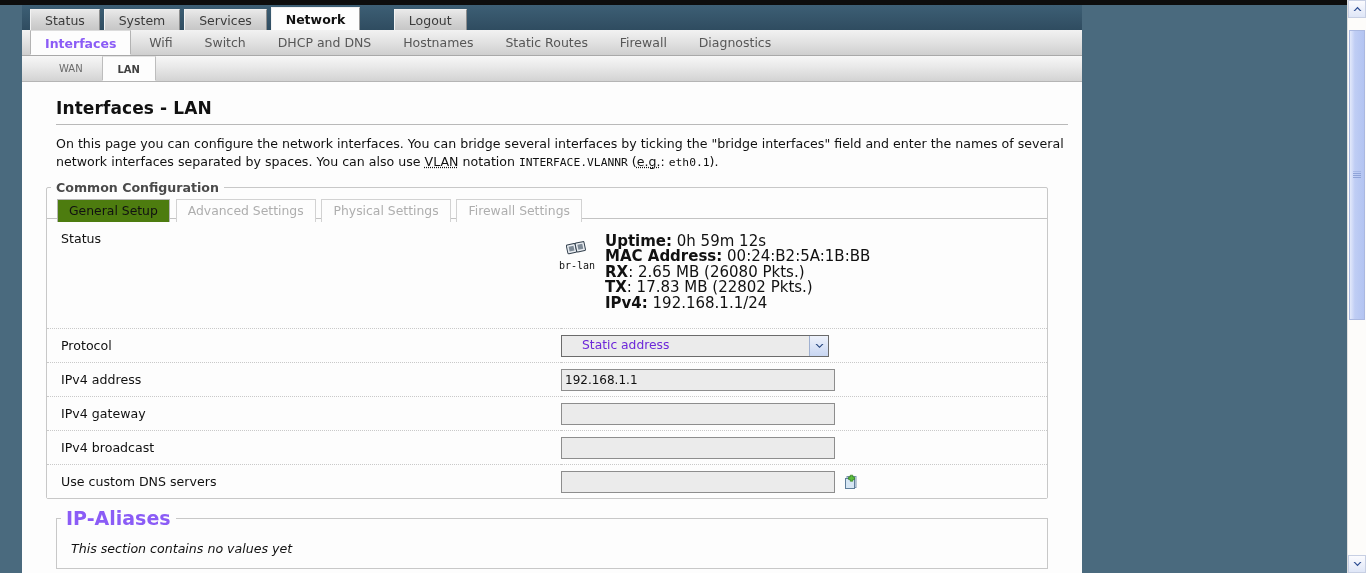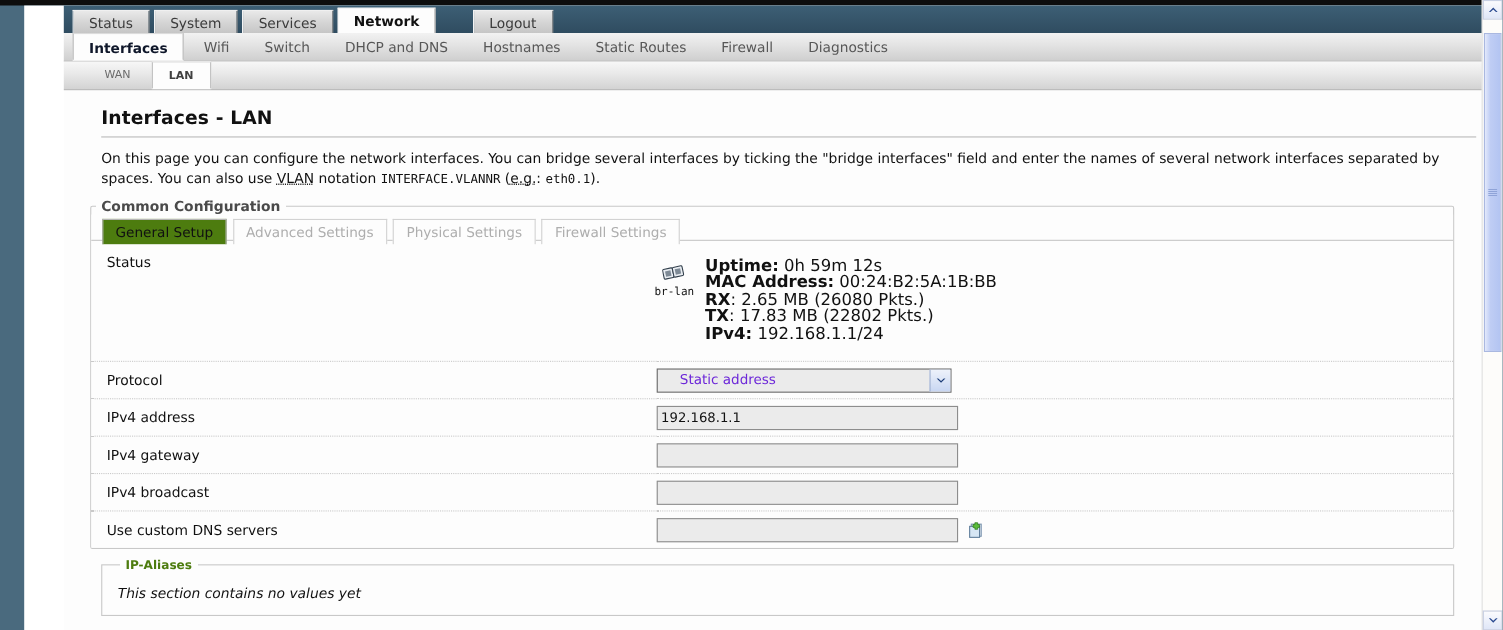--- a/index.html
+++ b/index.html
@@ -24,24 +24,23 @@
   
   .topstrip {
     position: absolute; top: 0; left: 0;
     width: 1348px; height: 5px;
     background: #0d0d0d;
   }
   
   .page {
     position: absolute;
     top: 5px; left: 22px;
-    width: 1298px;
+    width: 1060px;
     height: 568px;
     background: #ffffff;
-    padding-left: 36px;
   }
   
   .tabs1 {
     position: relative;
     height: 25px;
     background: #35546a;
     background: linear-gradient(to bottom, #3d5f75 0%, #2f4c60 100%);
     padding-left: 8px;
     box-sizing: border-box;
   }
@@ -89,21 +88,21 @@
     line-height: 25px;
     padding: 0 14px;
     font-size: 12.5px;
     color: #575757;
     vertical-align: top;
     box-sizing: border-box;
     cursor: pointer;
   }
   .tabs2 .t2.active {
     background: #fdfdfd;
-    color: #0f172a;
+    color: #8b5cf6;
     font-weight: bold;
     border-left: 1px solid #b3b3b3;
     border-right: 1px solid #b3b3b3;
     border-top: 1px solid #dcdcdc;
     border-bottom: 1px solid #fdfdfd;
     position: relative;
     z-index: 2;
   }
 
   
@@ -290,25 +289,25 @@
   .dnsrow { display: flex; align-items: center; }
   .addicon { margin-left: 8px; cursor: pointer; line-height: 0;}
 
   fieldset.box2 {
     margin: 8px 22px 0 22px;
     border: 1px solid #c8c8c8;
     padding: 6px 0 12px 0;
     background: #fdfdfd;
   }
   fieldset.box2 > legend {
-    font-size: 11px;
+    font-size: 19px;
     font-weight: bold;
-    color: #4d7c0f;
+    color: #8b5cf6;
     padding: 0 5px;
-    margin-left: 16px;
+    margin-left: 4px;
   }
   .novalues {
     font-style: italic;
     font-size: 12.6px;
     color: #111;
     padding: 6px 0 0 14px;
   }
 
   
   .sb {

